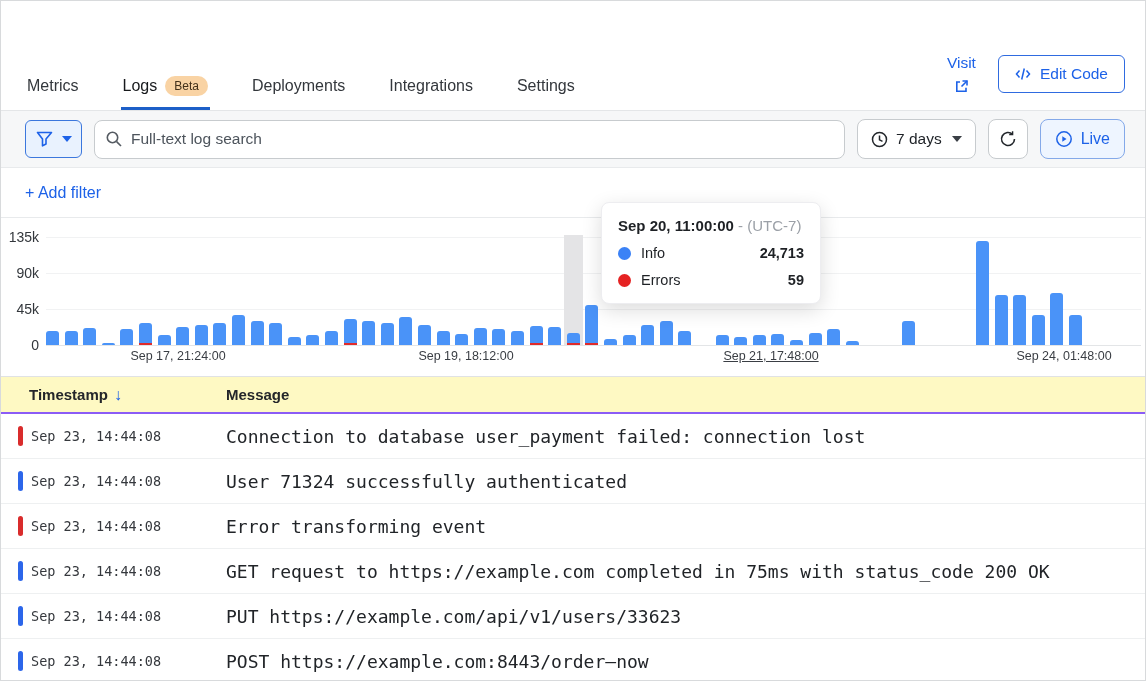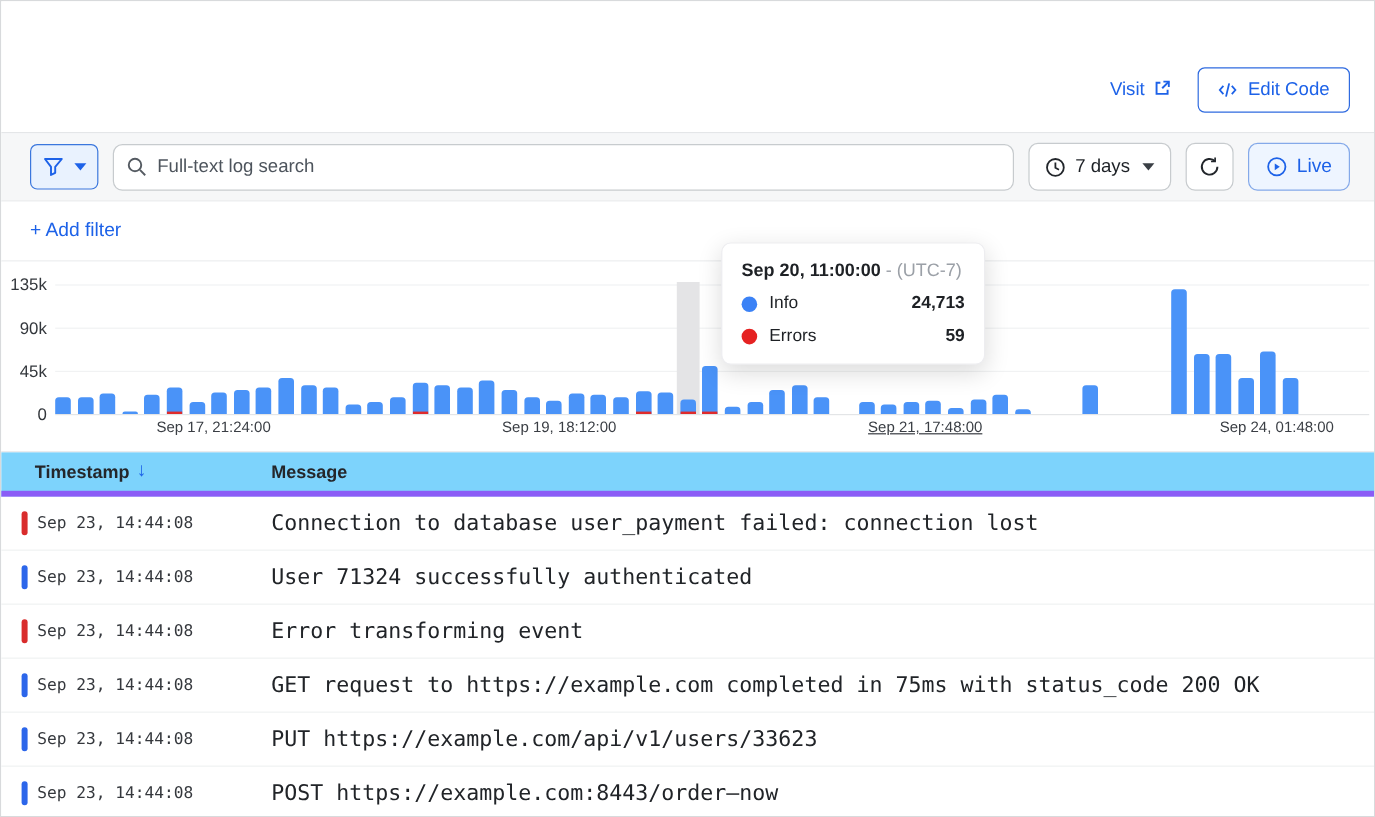--- a/index.html
+++ b/index.html
@@ -12,21 +12,21 @@
   .breadcrumb { position:absolute; top:19px; left:24px; font-size:16.5px; color:#4d5257; }
   .breadcrumb .sep { color:#b6babe; margin:0 7px; }
   .breadcrumb .current { color:#17191c; font-weight:700; }
   .tabs { position:absolute; left:24px; bottom:0; display:flex; gap:40px; }
   .tab { position:relative; display:flex; align-items:center; gap:8px; padding:10px 2px 14px;
          font-size:16px; color:#33373c; cursor:pointer; }
   .tab.active { color:#17191c; }
   .tab.active::after { content:""; position:absolute; left:0; right:0; bottom:0; height:3px; background:#1d5fc8; }
   .badge-beta { background:#f9d3a4; color:#42301a; font-size:12px; padding:3px 9px; border-radius:10px; }
   .header-actions { position:absolute; right:20px; bottom:16px; display:flex; align-items:center; gap:22px; }
-  .visit-link { display:flex; align-items:flex-start; gap:7px; color:#1d62e8; font-size:15.5px; cursor:pointer; }
+  .visit-link { display:flex; align-items:center; gap:7px; color:#1d62e8; font-size:15.5px; cursor:pointer;flex-direction:column; }
   .btn-edit { display:flex; align-items:center; gap:9px; border:1px solid #2f6be0; border-radius:6px;
               background:#fff; color:#1d62e8; font-size:15.5px; padding:9px 16px; cursor:pointer; }
 
   
   .toolbar { display:flex; align-items:center; gap:12px; height:57px; padding:0 20px 0 24px;
              background:#f6f7f8; border-bottom:1px solid #e8eaec; }
   .btn-filter { display:flex; align-items:center; justify-content:center; gap:7px; width:57px; height:38px;
                 background:#e9f2fe; border:1px solid #3b77dd; border-radius:6px; cursor:pointer; }
   .search-wrap { position:relative; flex:1; }
   .search-input { width:100%; height:39px; border:1px solid #c7cbce; border-radius:8px; background:#fff;
@@ -66,21 +66,21 @@
              border-radius:8px; box-shadow:0 6px 20px rgba(0,0,0,.14); padding:14px 16px 15px; z-index:5; }
   .tooltip-title { font-size:15px; color:#1e2125; font-weight:700; }
   .tooltip-title .tz { color:#9ba0a7; font-weight:400; }
   .tooltip-row { display:flex; align-items:center; gap:10px; margin-top:11px; font-size:14.5px; color:#1e2125; }
   .tooltip-row:first-of-type { margin-top:16px; }
   .dot { width:13px; height:13px; border-radius:50%; flex:none; }
   .tooltip-row .val { margin-left:auto; font-weight:700; }
 
   
   .logtable { border-top:1px solid #e0e2e4; }
-  .thead { display:flex; align-items:center; height:37px; background:#7dd3fc; border-bottom:5px solid #8b5cf6;
+  .thead { display:flex; align-items:center; height:37px; background:#fef9c3; border-bottom:2px solid #8b5cf6;
            font-size:15px; font-weight:700; color:#24262a;text-align:right; }
   .th-ts { padding-left:28px; display:flex; align-items:center; gap:6px; cursor:pointer; }
   .sort-arrow { color:#1d62e8; font-weight:400; font-size:16px; }
   .th-msg { position:absolute; left:225px; }
   .thead { position:relative; }
   .lrow { position:relative; display:flex; align-items:center; height:45px; border-bottom:1px solid #eef0f1;
           background:#fff; cursor:pointer; }
   .level { position:absolute; left:17px; width:5px; height:20px; border-radius:3px; }
   .level.error { background:#d92c2c; }
   .level.info  { background:#2c66ea; }
@@ -89,20 +89,38 @@
 
   svg { display:block; }
 </style>
 </head>
 <body>
 
 <div class="app">
 
   <div class="header">
 
+    <div class="tabs">
+      <div class="tab">
+          <span>Metrics</span>
+        </div>
+      <div class="tab active">
+        <span>Logs</span>
+        <span class="badge-beta">Beta</span>
+      </div>
+      <div class="tab">
+          <span>Deployments</span>
+        </div>
+      <div class="tab">
+          <span>Integrations</span>
+        </div>
+      <div class="tab">
+          <span>Settings</span>
+        </div>
+    </div>
 
     <div class="header-actions">
       <span class="visit-link">
         <span>Visit</span>
         <svg width="15" height="15" viewBox="0 0 15 15" fill="none" stroke="#1d62e8" stroke-width="1.6">
           <path d="M6 3H2.8v9.2H12V8.8"></path>
             <path d="M8.5 2h4.5v4.5"></path>
             <path d="M13 2L7.5 7.5"></path>
         </svg>
       </span>

